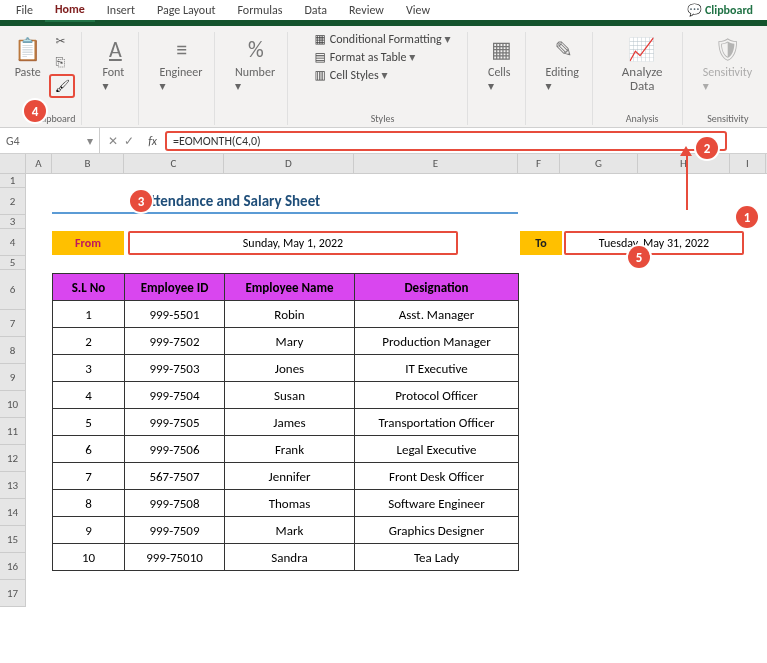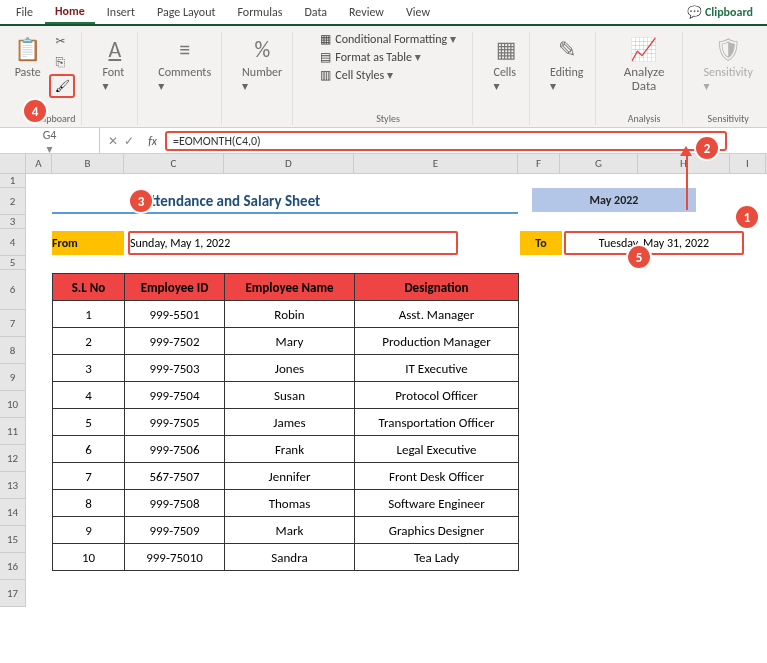--- a/index.html
+++ b/index.html
@@ -1,64 +1,64 @@
 <!DOCTYPE html>
 <html><head>
 <meta charset="utf-8">
 <style>
   * { box-sizing: border-box; margin: 0; padding: 0; }
   body { font-family: 'Segoe UI', Calibri, Arial, sans-serif; font-size: 12px; background: #fff; width: 767px; position: relative; overflow: hidden; height:663px;}
-  .ribbon-tabs { display:flex; align-items:center; border-bottom:2px solid #14532d; height:26px; background:#fff; padding:0 6px; gap:2px; }
+  .ribbon-tabs { display:flex; align-items:center; border-bottom:6px solid #14532d; height:26px; background:#fff; padding:0 6px; gap:2px; }
   .tab { padding:4px 10px; color:#444; cursor:pointer;}
   .tab.active { color:#7f1d1d; font-weight:600; border-bottom:2px solid #217346; }
   .comments-btn { margin-left:auto; color:#217346; font-weight:600; padding:4px 8px;}
   .comments-btn::before{content:"💬 ";}
   .ribbon { display:flex; background:#f3f2f1; border-bottom:1px solid #d0d0d0; padding:6px 4px 2px 4px; height:102px; gap:10px;}
   .group { display:flex; flex-direction:column; align-items:center; justify-content:space-between; padding:0 6px; border-right:1px solid #e0e0e0;}
   .group:last-child{border-right:none;}
   .group-body{display:flex; align-items:flex-start; gap:4px; flex:1;}
   .group-label{font-size:10px; color:#666; padding-top:4px;}
   .big-btn{display:flex; flex-direction:column; align-items:center; gap:2px; color:#666; padding:4px;}
   .big-btn .ico{font-size:22px; color:#777;}
   .clip-col{display:flex; flex-direction:column; gap:3px;}
   .clip-ico{width:22px; height:18px; display:flex; align-items:center; justify-content:center; color:#555;}
   .fmt-painter{width:26px; height:24px; border:2px solid #e74c3c; border-radius:3px; display:flex; align-items:center; justify-content:center;}
   .styles-list{display:flex; flex-direction:column; gap:4px; font-size:12px; color:#444;}
   .styles-list div{display:flex; align-items:center; gap:4px;}
   .mini-drop::after{content:" ▾"; color:#666;}
   .name-box-row{display:flex; align-items:center; border-bottom:1px solid #d0d0d0; height:26px; background:#fff;}
-  .name-box{width:100px; border-right:1px solid #ccc; padding:0 6px; display:flex; align-items:center; justify-content:space-between; height:100%;flex-direction:column;}
+  .name-box{width:100px; border-right:1px solid #ccc; padding:0 6px; display:flex; align-items:center; justify-content:space-between; height:100%;}
   .nb-val{color:#666;}
   .nb-drop{color:#888;}
   .fx-btns{display:flex; gap:6px; padding:0 8px; color:#888;}
   .fx-label{font-style:italic; color:#555; padding:0 6px;}
   .formula-bar{flex:1; border:2px solid #e74c3c; border-radius:3px; margin:2px 40px 2px 2px; height:20px; padding:0 6px; display:flex; align-items:center; color:#333; font-size:12px;}
   .col-headers{display:flex; margin-left:26px; background:#e6e6e6; border-bottom:1px solid #ccc; height:20px;}
   .ch{border-right:1px solid #ccc; display:flex; align-items:center; justify-content:center; color:#555; font-size:11px;}
   .cA{width:26px;} .cB{width:72px;} .cC{width:100px;} .cD{width:130px;} .cE{width:164px;} .cF{width:42px;} .cG{width:78px;} .cH{width:92px;} .cI{width:36px}
   .row-area{display:flex;}
   .row-headers{display:flex; flex-direction:column; width:26px; background:#e6e6e6; border-right:1px solid #ccc;}
   .rh{height:27px; border-bottom:1px solid #ccc; display:flex; align-items:center; justify-content:center; color:#555; font-size:11px;}
   .rh.short{height:14px;}
   
   .content{position:relative;}
   .row1{height:14px;}
   .row2{height:27px; display:flex; align-items:center;}
   .title-bar{margin-left:26px; width:466px; border-bottom:2px solid #5b9bd5; color:#1f4e79; font-weight:700; font-size:15px; padding-left:90px; position:relative; height:24px; display:flex; align-items:center;}
   .month-pill{position:absolute; left:506px; top:0; width:164px; height:24px; background:#b4c6e7; display:flex; align-items:center; justify-content:center; font-weight:700; color:#222;}
   .row3{height:14px;}
   .row4{height:28px; display:flex; align-items:center;}
-  .from-lbl{margin-left:26px; width:72px; height:24px; background:#ffc000; display:flex; align-items:center; font-weight:700; color:#0f172a;}
-  .from-val{width:330px; height:24px; border:2px solid #e74c3c; border-radius:2px; margin-left:4px; display:flex; align-items:center; background:#fff;}
+  .from-lbl{margin-left:26px; width:72px; height:24px; background:#ffc000; display:flex; align-items:center; justify-content:center; font-weight:700; color:#be185d;}
+  .from-val{width:330px; height:24px; border:2px solid #e74c3c; border-radius:2px; margin-left:4px; display:flex; align-items:center; justify-content:center; background:#fff;}
   .to-lbl{margin-left:62px; width:42px; height:24px; background:#ffc000; display:flex; align-items:center; justify-content:center; font-weight:700; color:#222;}
   .to-val{width:180px; height:24px; border:2px solid #e74c3c; border-radius:2px; margin-left:2px; display:flex; align-items:center; justify-content:center; background:#fff; font-size:12px;}
   .spacer5{height:16px;}
   table.data{border-collapse:collapse; margin-left:26px;}
   table.data th, table.data td{border:1px solid #333; text-align:center; height:27px; font-size:13px;}
-  table.data th{background:#ef4444; font-weight:700;}
+  table.data th{background:#d946ef; font-weight:700;}
   .wB{width:72px;} .wC{width:100px;margin-top:20px;} .wD{width:130px;} .wE{width:164px;}
   .callout{position:absolute; width:22px; height:22px; border-radius:50%; background:#e74c3c; color:#fff; font-weight:700; font-size:13px; display:flex; align-items:center; justify-content:center; box-shadow:0 0 0 2px #fff;}
   .arrow-line{position:absolute; background:#e74c3c;}
   .arrow-head{position:absolute; width:0; height:0;}
   .corner{width:26px;height:20px;background:#e6e6e6;border-right:1px solid #ccc;border-bottom:1px solid #ccc; position:absolute; left:0; top:0;}
   .sheet-wrap{position:relative;}
 </style>
 </head>
 <body>
 
@@ -94,21 +94,21 @@
   <div class="group">
     <div class="big-btn">
       <span class="ico" style="text-decoration:underline;">A</span>
       <span class="mini-drop">Font</span>
     </div>
     <div class="group-label">&nbsp;</div>
   </div>
   <div class="group">
     <div class="big-btn">
       <span class="ico">≡</span>
-      <span class="mini-drop">Comments</span>
+      <span class="mini-drop">Engineer</span>
     </div>
     <div class="group-label">&nbsp;</div>
   </div>
   <div class="group">
     <div class="big-btn">
       <span class="ico">%</span>
       <span class="mini-drop">Number</span>
     </div>
     <div class="group-label">&nbsp;</div>
   </div>
@@ -208,23 +208,20 @@
       <div class="rh">15</div>
       <div class="rh">16</div>
       <div class="rh">17</div>
     </div>
     <div class="content">
       <div class="row1"></div>
       <div class="row2" style="position:relative;">
         <div class="title-bar">
             <span>Attendance and Salary Sheet</span>
           </div>
-        <div class="month-pill">
-            <span>May 2022</span>
-          </div>
       </div>
       <div class="row3"></div>
       <div class="row4">
         <div class="from-lbl">
             <span>From</span>
           </div>
         <div class="from-val">
             <span>Sunday, May 1, 2022</span>
           </div>
         <div class="to-lbl">

